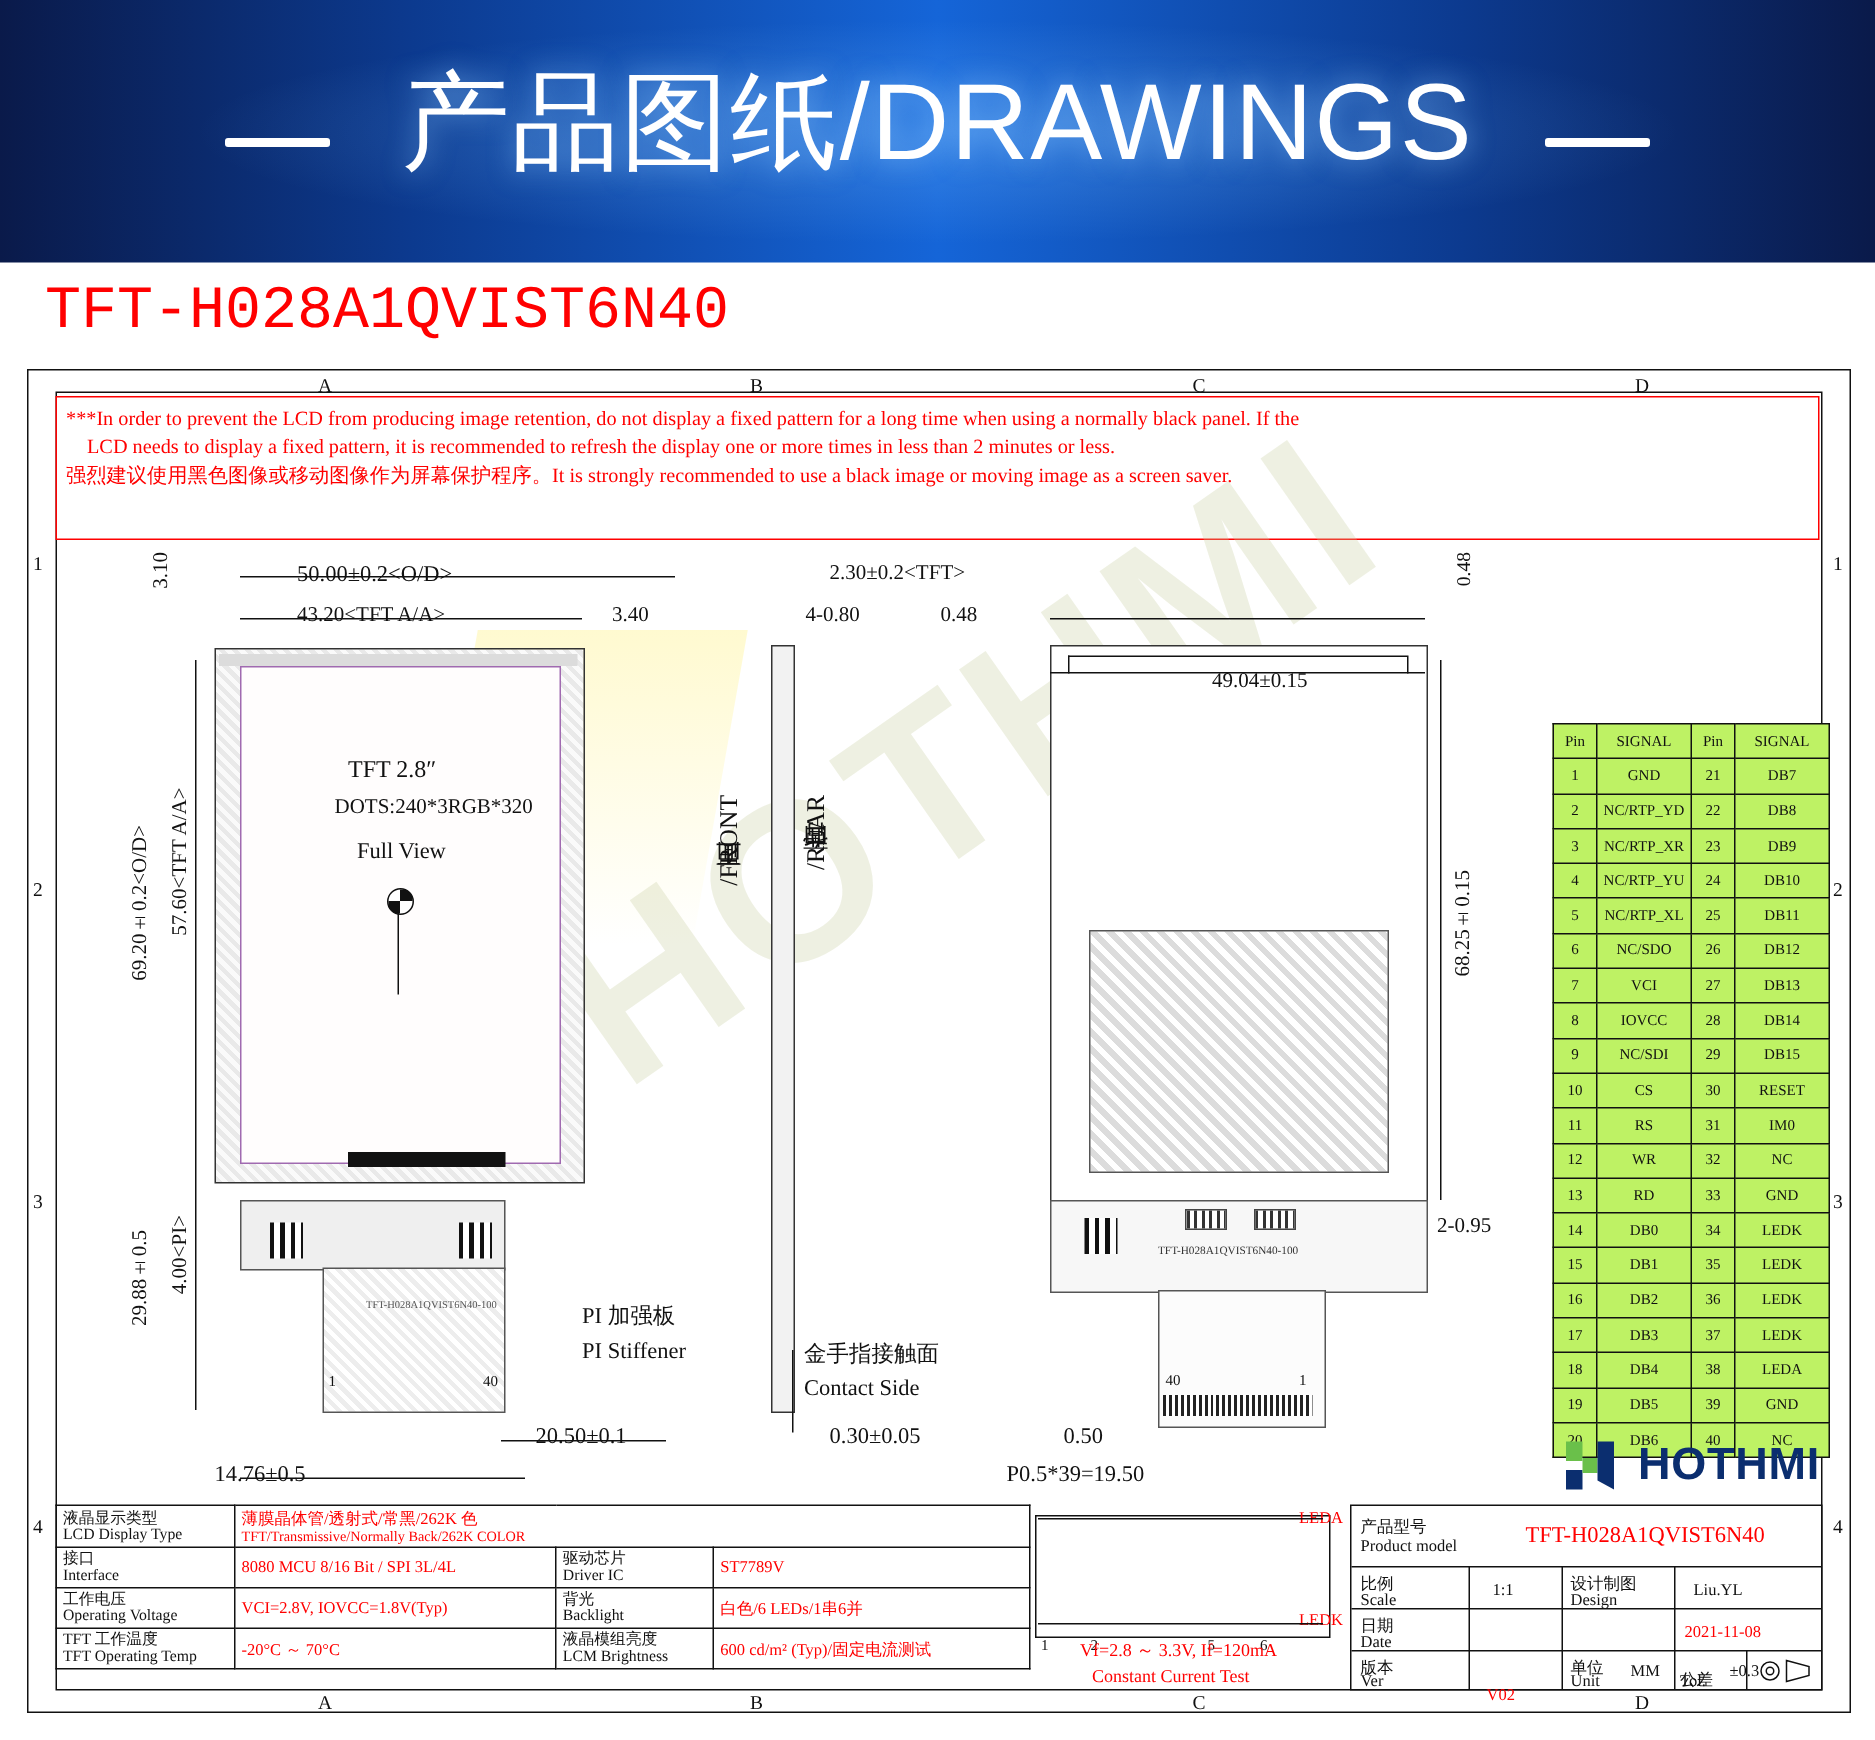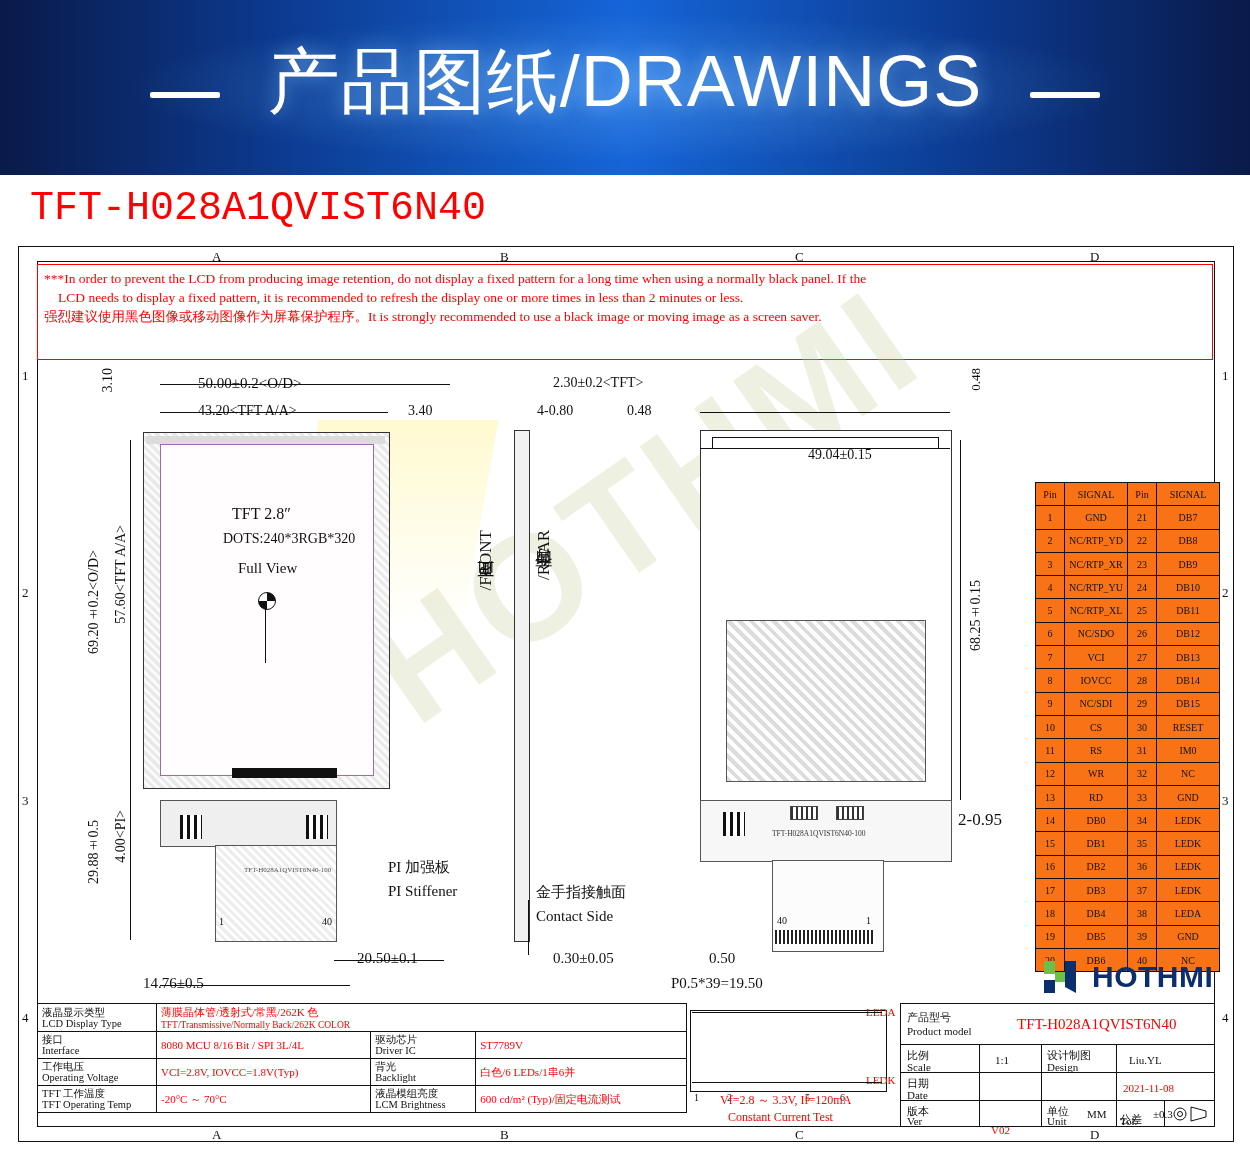--- a/index.html
+++ b/index.html
@@ -78,21 +78,21 @@
   .rear-hatch{position:absolute;left:726px;top:620px;width:198px;height:160px;
     background:repeating-linear-gradient(45deg,#dcdcdc 0 4px,#fff 4px 8px);border:1px solid #555;}
   .rear-fpc{position:absolute;left:700px;top:800px;width:250px;height:60px;background:#f7f7f7;border:1px solid #555;}
   .rear-tail{position:absolute;left:772px;top:860px;width:110px;height:90px;background:#fcfcfc;border:1px solid #555;}
   .gold{position:absolute;left:775px;top:930px;width:100px;height:14px;
     background:repeating-linear-gradient(90deg,#222 0 2px,#fff 2px 4px);}
   .chipbox{position:absolute;background:repeating-linear-gradient(90deg,#333 0 2px,#fff 2px 5px);border:1px solid #444;}
 
   
   .pintable{position:absolute;left:1035px;top:482px;border-collapse:collapse;font-size:10px;
-    font-family:"Liberation Serif",serif;background:#f97316;}
+    font-family:"Liberation Serif",serif;background:#bef264;}
   .pintable td,.pintable th{border:1px solid #111;text-align:center;padding:0;height:22.3px;color:#111;font-weight:normal;}
   .pintable .c1,.pintable .c3{width:28px;}
   .pintable .c2,.pintable .c4{width:62px;}
 
   
   .spectable{position:absolute;left:37px;top:1003px;width:650px;border-collapse:collapse;font-size:11px;}
   .spectable td{border:1px solid #111;padding:1px 4px;color:#111;height:24px;}
   .spectable .lbl{width:110px;font-size:10.5px;line-height:11px;}
   .spectable .val{color:#ff0000;font-size:11px;}
   .spectable .lbl2{width:96px;font-size:10.5px;line-height:11px;}
@@ -105,21 +105,21 @@
   .titleblock{position:absolute;left:900px;top:1003px;width:313px;height:122px;border:1px solid #111;}
   .tb-row{position:absolute;left:0;width:313px;border-top:1px solid #111;}
   .tb-cell{position:absolute;font-size:11px;color:#111;}
   .tb-red{color:#ff0000;}
 
   
   .logo{position:absolute;left:1040px;top:955px;display:flex;align-items:center;}
   .logo-mark{width:44px;height:44px;position:relative;}
   .logo-text{font-family:"Liberation Sans",sans-serif;font-size:30px;color:#0b2e6f;font-weight:700;margin-left:8px;letter-spacing:.5px;}
 
-  .arrowlbl{position:absolute;font-size:12.5px;color:#111;white-space:nowrap;}
+  .arrowlbl{position:absolute;font-size:12.5px;color:#111;white-space:nowrap;margin-top:10px;}
 </style>
 </head>
 <body>
 
 <div class="page">
 
   <div class="banner">
     <div class="glow"></div>
     <div class="dash l"></div>
     <div class="dash r"></div>
@@ -209,21 +209,21 @@
   <div class="vtxt rot" style="left:968px;top:580px;font-size:14px;">68.25±0.15</div>
   <div class="vtxt rot" style="left:113px;top:525px;font-size:14px;">57.60&lt;TFT A/A&gt;</div>
   <div class="vtxt rot" style="left:86px;top:550px;font-size:14px;">69.20±0.2&lt;O/D&gt;</div>
   <div class="vtxt rot" style="left:113px;top:810px;font-size:14px;">4.00&lt;PI&gt;</div>
   <div class="vtxt rot" style="left:86px;top:820px;font-size:14px;">29.88±0.5</div>
   <div class="txt" style="left:357px;top:950px;font-size:15px;">20.50±0.1</div>
   <div class="txt" style="left:143px;top:975px;font-size:15px;">14.76±0.5</div>
   <div class="txt" style="left:553px;top:950px;font-size:15px;">0.30±0.05</div>
   <div class="txt" style="left:709px;top:950px;font-size:15px;">0.50</div>
   <div class="txt" style="left:671px;top:975px;font-size:15px;">P0.5*39=19.50</div>
-  <div class="txt" style="left:958px;top:810px;font-size:17px;">2-0.95</div>
+  <div class="txt" style="left:958px;top:810px;font-size:14px;">2-0.95</div>
 
   <div class="ln hl" style="left:160px;top:384px;width:290px;"></div>
   <div class="ln hl" style="left:160px;top:412px;width:228px;"></div>
   <div class="ln hl" style="left:700px;top:412px;width:250px;"></div>
   <div class="ln vl" style="left:130px;top:440px;height:500px;"></div>
   <div class="ln vl" style="left:960px;top:440px;height:360px;"></div>
   <div class="ln hl" style="left:334px;top:960px;width:110px;"></div>
   <div class="ln hl" style="left:160px;top:985px;width:190px;"></div>
 
   <div class="arrowlbl" style="left:388px;top:858px;font-size:15px;">PI 加强板</div>

